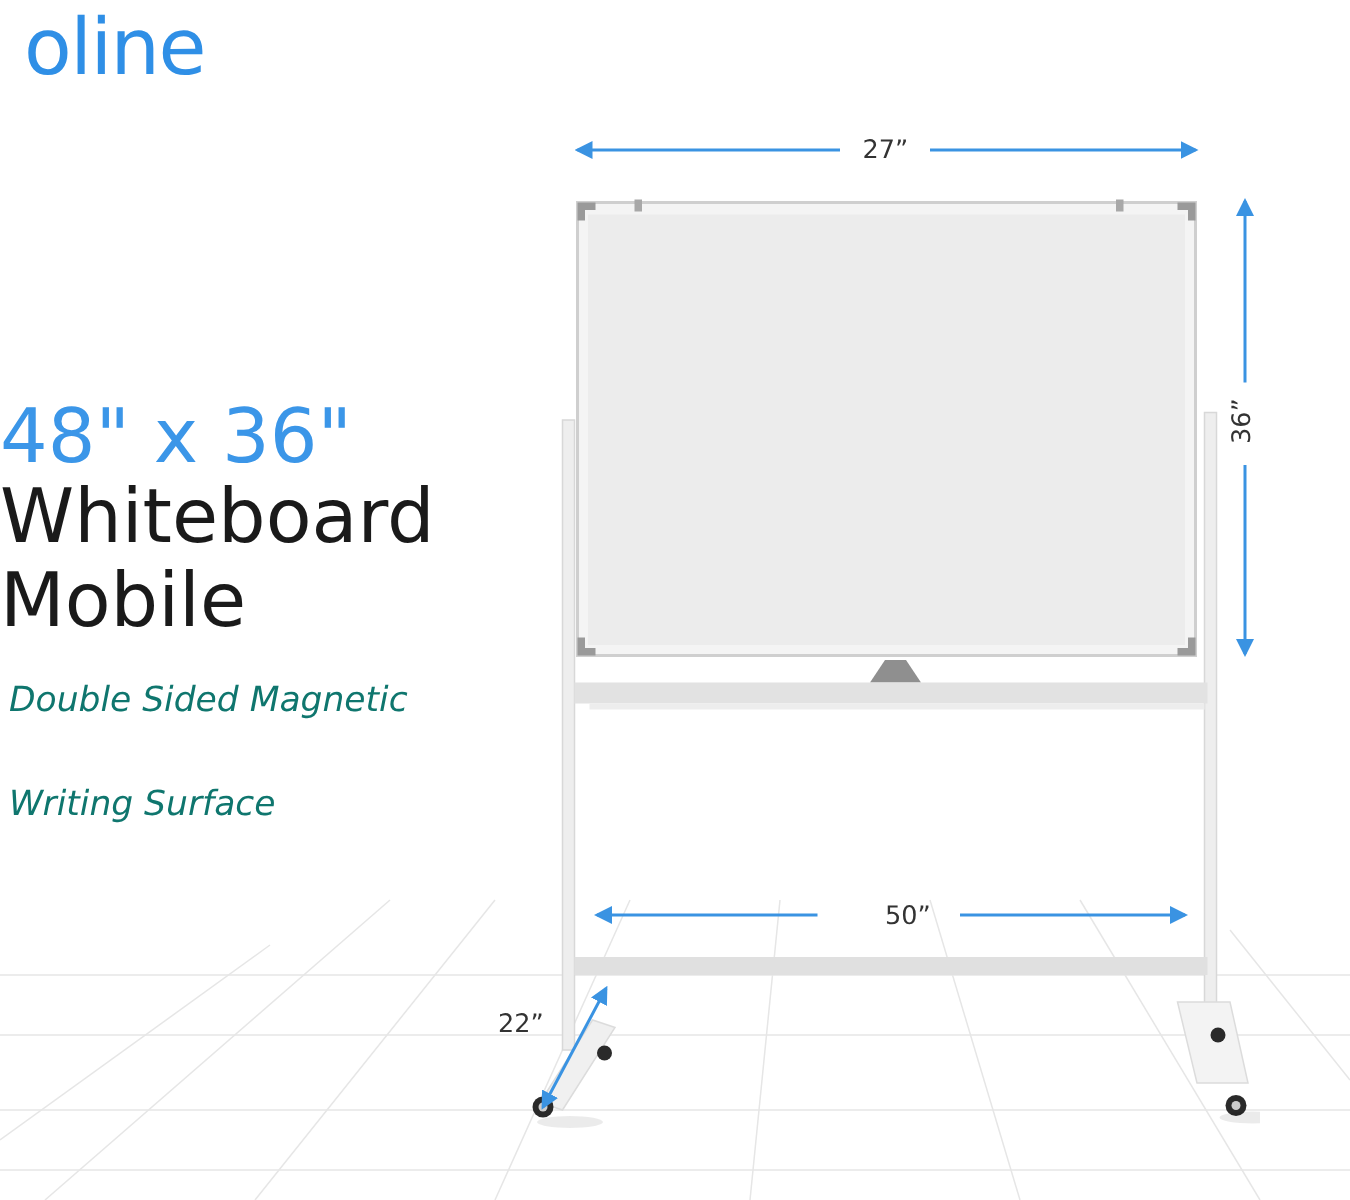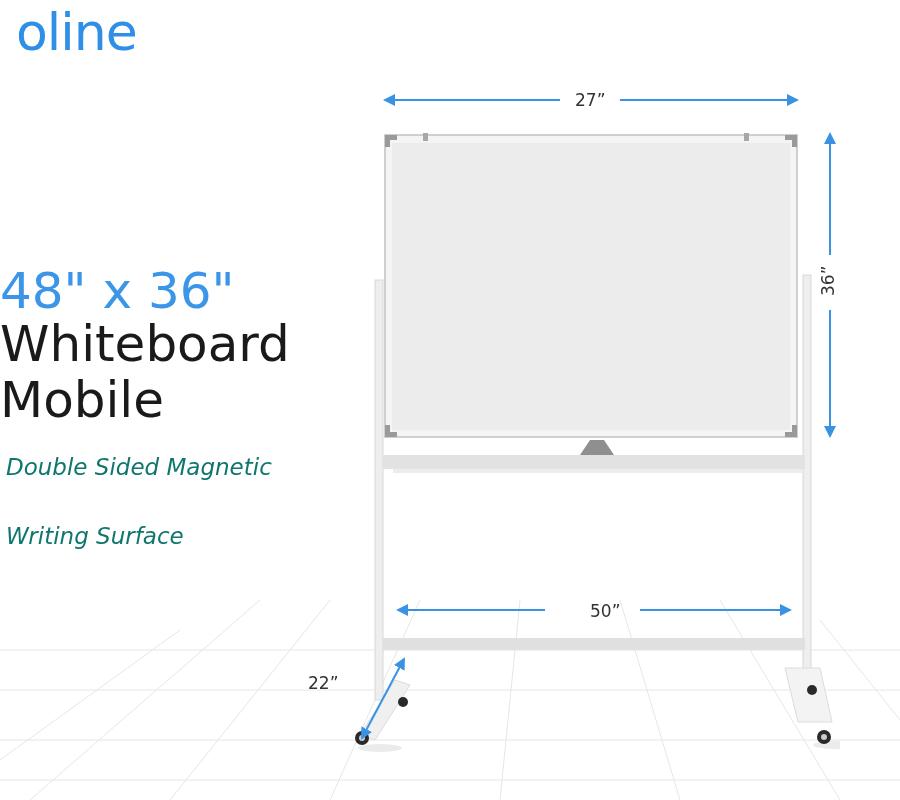--- a/index.html
+++ b/index.html
@@ -98,13 +98,13 @@
     <line x1="545" y1="610" x2="398" y2="610" marker-end="url(#ahs)"></line>
     <line x1="640" y1="610" x2="790" y2="610" marker-end="url(#ahs)"></line>
 
     <line x1="362" y1="738" x2="404" y2="659" marker-start="url(#ahs)" marker-end="url(#ahs)"></line>
   </g>
 </svg>
 
 <div class="abs dimlabel" style="left:575px;top:90px;">27”</div>
 <div class="abs dimlabel" style="left:818px;top:272px;transform:rotate(-90deg);transform-origin:left top;top:296px;">36”</div>
 <div class="abs dimlabel" style="left:590px;top:601px;">50”</div>
-<div class="abs dimlabel" style="left:308px;top:673px;text-align:center;">22”</div>
+<div class="abs dimlabel" style="left:332px;top:673px;text-align:center;">22”</div>
 
 </body></html>

